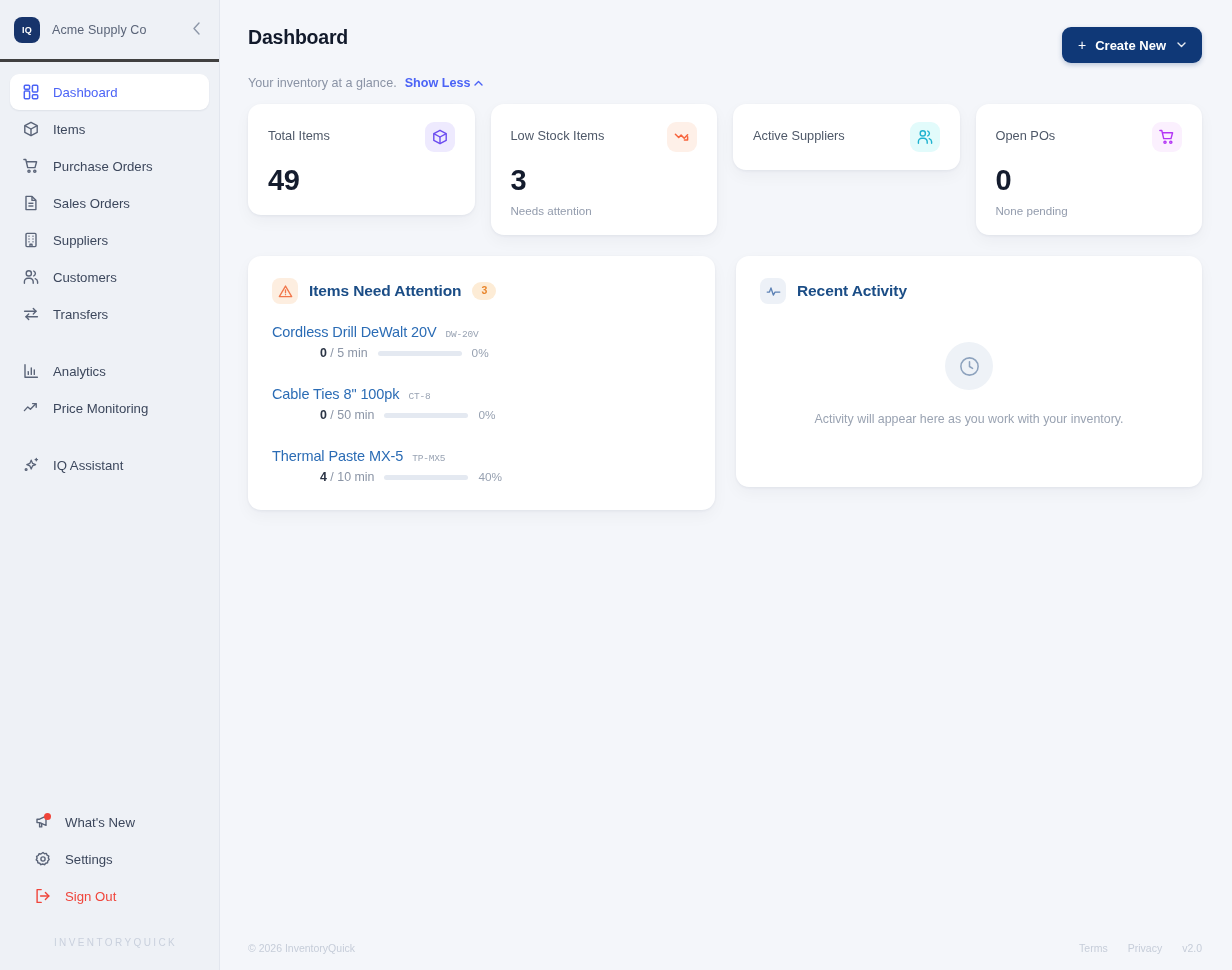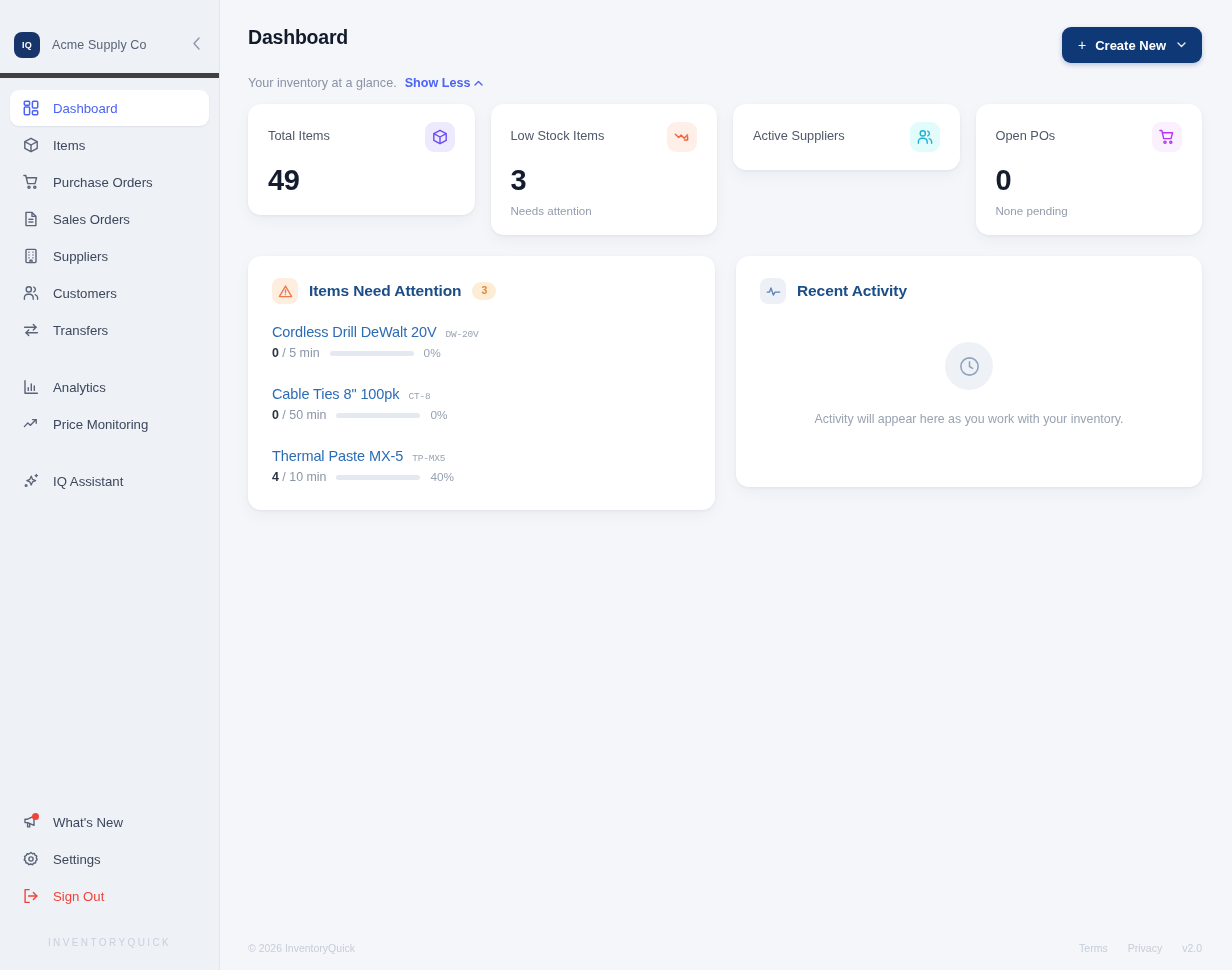--- a/index.html
+++ b/index.html
@@ -15,22 +15,21 @@
   .sidebar {
     width: 221px; height: 970px;
     background: #eef1f6;
     border-right: 1px solid #e2e6ee;
     display: flex; flex-direction: column;
     position: relative;
   }
   .brand {
     height: 62px; display: flex; align-items: center;
     padding: 0 14px; gap: 12px;
-    border-bottom: 5px solid #404040;
-    margin-top: 16px;
+    border-bottom: 3px solid #404040;
   }
   .brand-logo {
     width: 26px; height: 26px; border-radius: 8px;
     background: #17346b; color: #fff;
     font-size: 9px; font-weight: bold; letter-spacing: .3px;
     display: flex; align-items: center; justify-content: center;
     flex: 0 0 auto;
   }
   .brand-name {
     font-size: 12.5px; color: #5a6478; flex: 1; letter-spacing: .1px;
@@ -54,21 +53,21 @@
     box-shadow: 0 1px 2px rgba(20,30,60,.07);
   }
   .nav-item.active .ico svg { stroke: #4b63f6; }
   .nav-sep { height: 20px; }
   .nav-item.danger { color: #f0443a; }
   .nav-item.danger .ico svg { stroke: #f0443a; }
   .nav-badge-dot {
     position: absolute; width: 7px; height: 7px; border-radius: 50%;
     background: #f0443a; margin-left: 9px; margin-top: -11px;
   }
-  .sidebar-bottom { position: absolute; bottom: 0; left: 0; right: 0; padding: 0 10px 0 10px; }
+  .sidebar-bottom { position: absolute; bottom: 0; left: 12px; right: 0; padding: 0 10px 0 10px; }
   .wordmark {
     text-align: center; font-size: 10px; letter-spacing: 2.4px;
     color: #c9d0dd; padding: 22px 0 22px 0; font-weight: 400;
   }
 
   
   .main { flex: 1; position: relative; display: flex; flex-direction: column; }
   .topbar {
     display: flex; align-items: flex-start; justify-content: space-between;
     padding: 26px 30px 0 28px;
@@ -126,21 +125,21 @@
     background: #fdecd6; color: #e8852c; font-size: 10.5px; font-weight: 700;
     border-radius: 10px; padding: 3px 9px; line-height: 1.1;
   }
 
   .attn-list { margin-top: 20px; }
   .attn-row { margin-bottom: 26px; }
   .attn-row:last-child { margin-bottom: 2px; }
   .attn-name-line { display: flex; align-items: baseline; gap: 9px; }
   .attn-name { font-size: 14.5px; color: #2b6cb5; font-weight: 500; letter-spacing: -.1px; cursor: pointer; }
   .attn-sku { font-size: 9.5px; color: #99a3b3; font-family: "Liberation Mono", monospace; letter-spacing: -.2px; }
-  .attn-meta { display: flex; align-items: center; gap: 10px; margin-top: 6px; }
+  .attn-meta { display: flex; align-items: center; gap: 10px; margin-top: 6px; margin-left: 48px; }
   .attn-qty { font-size: 12.4px; color: #8b95a6; }
   .attn-qty b { color: #2c3546; font-weight: 700; }
   .bar-track { width: 84px; height: 5px; border-radius: 3px; background: #e4e9f1; overflow: hidden; }
   .bar-fill { height: 100%; border-radius: 3px; background: #d4dbe6; }
   .attn-pct { font-size: 11.8px; color: #98a2b2; }
 
   .empty-wrap { padding: 38px 0 10px 0; text-align: center; }
   .empty-circle {
     width: 48px; height: 48px; border-radius: 50%; background: #eef2f7;
     margin: 0 auto 22px auto; display:flex; align-items:center; justify-content:center;

